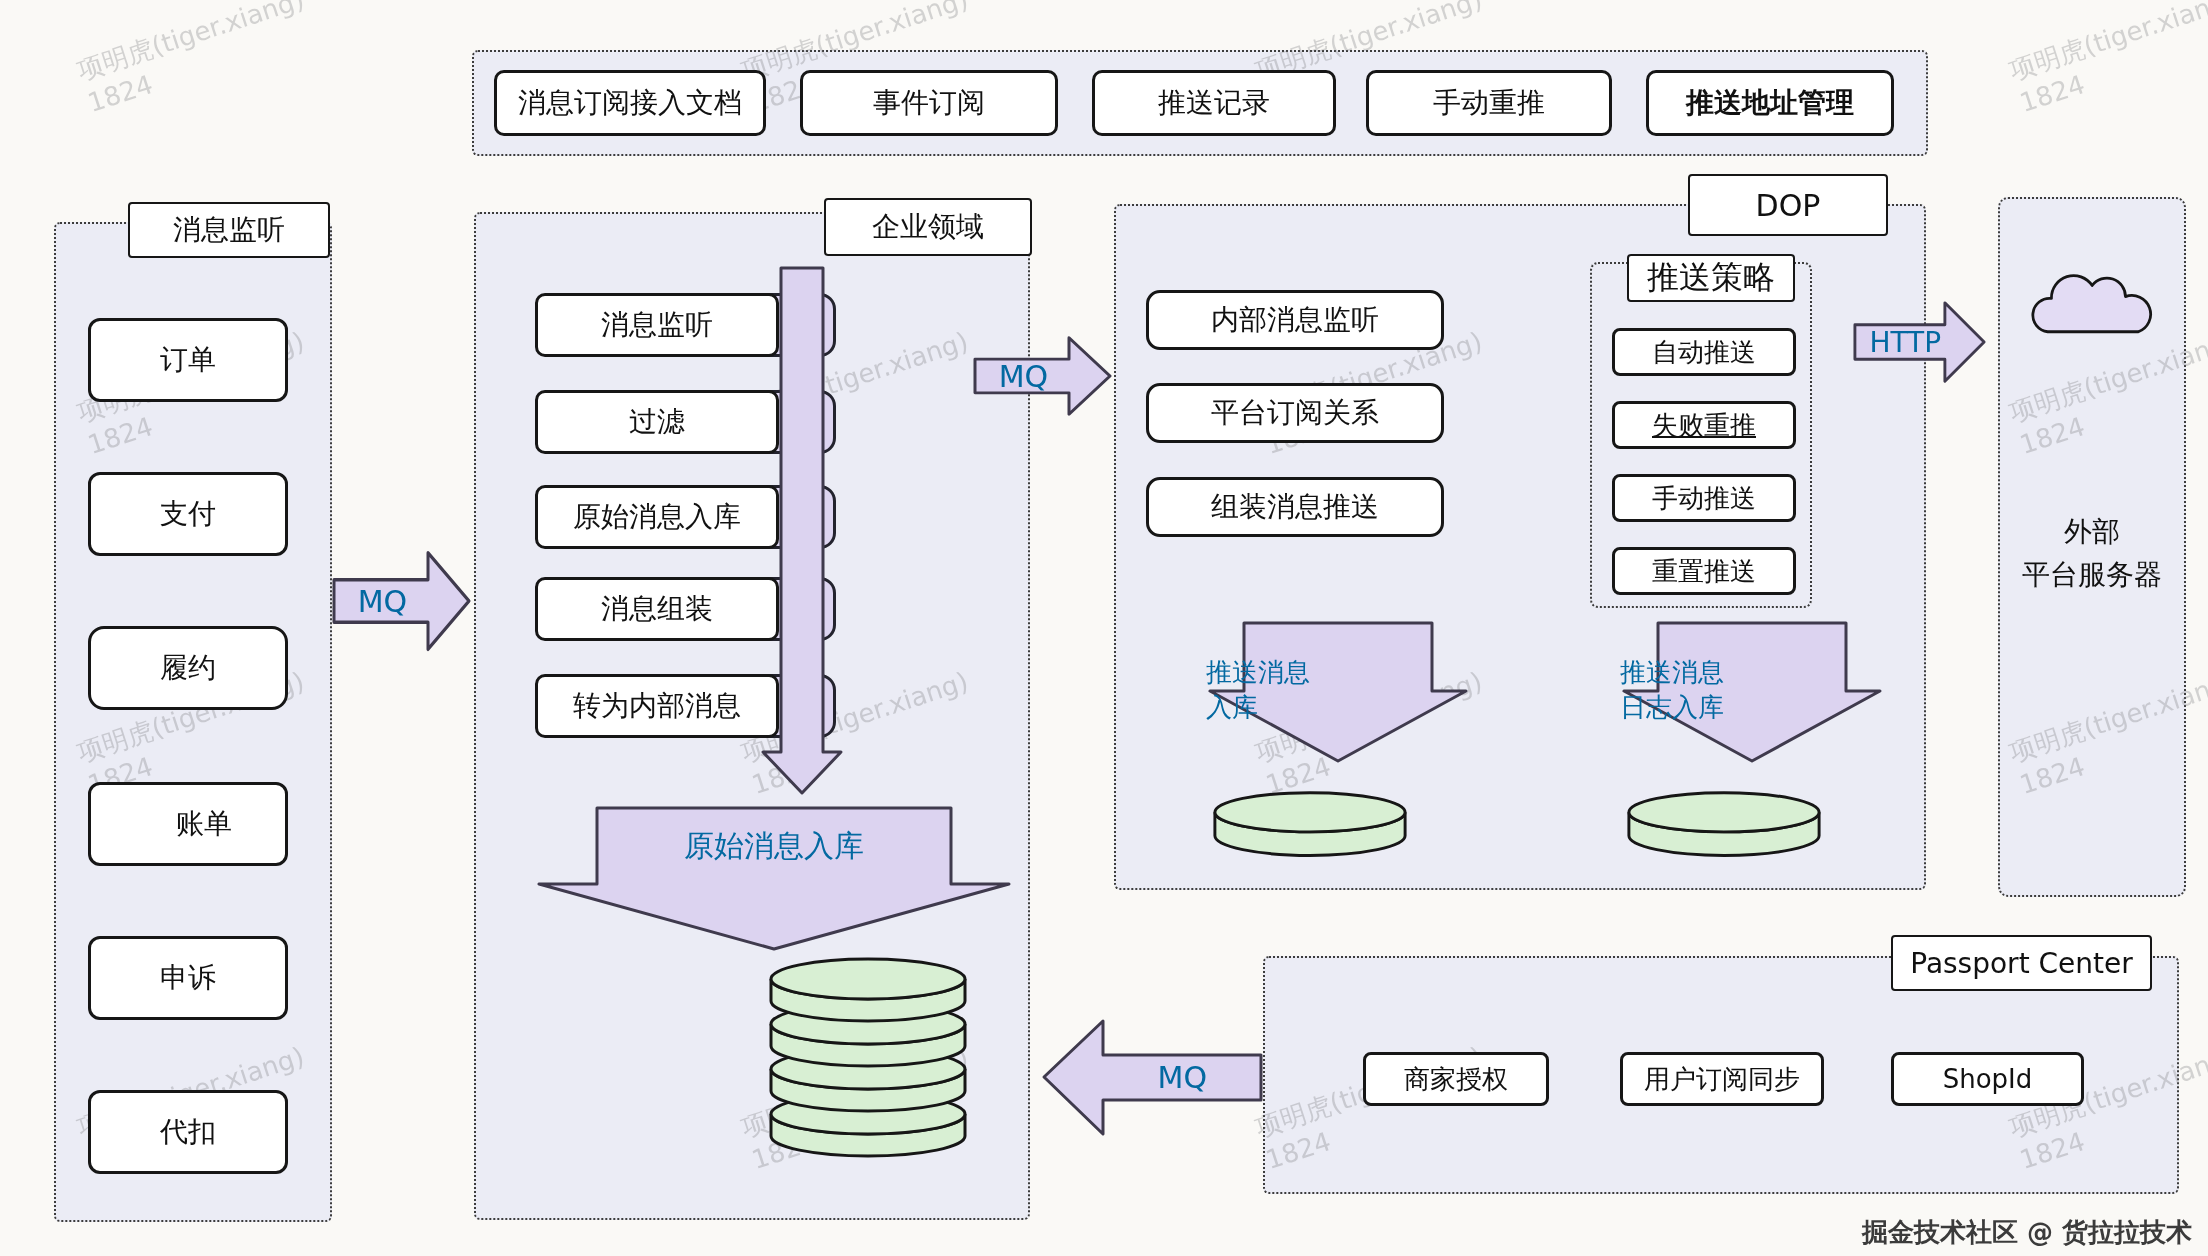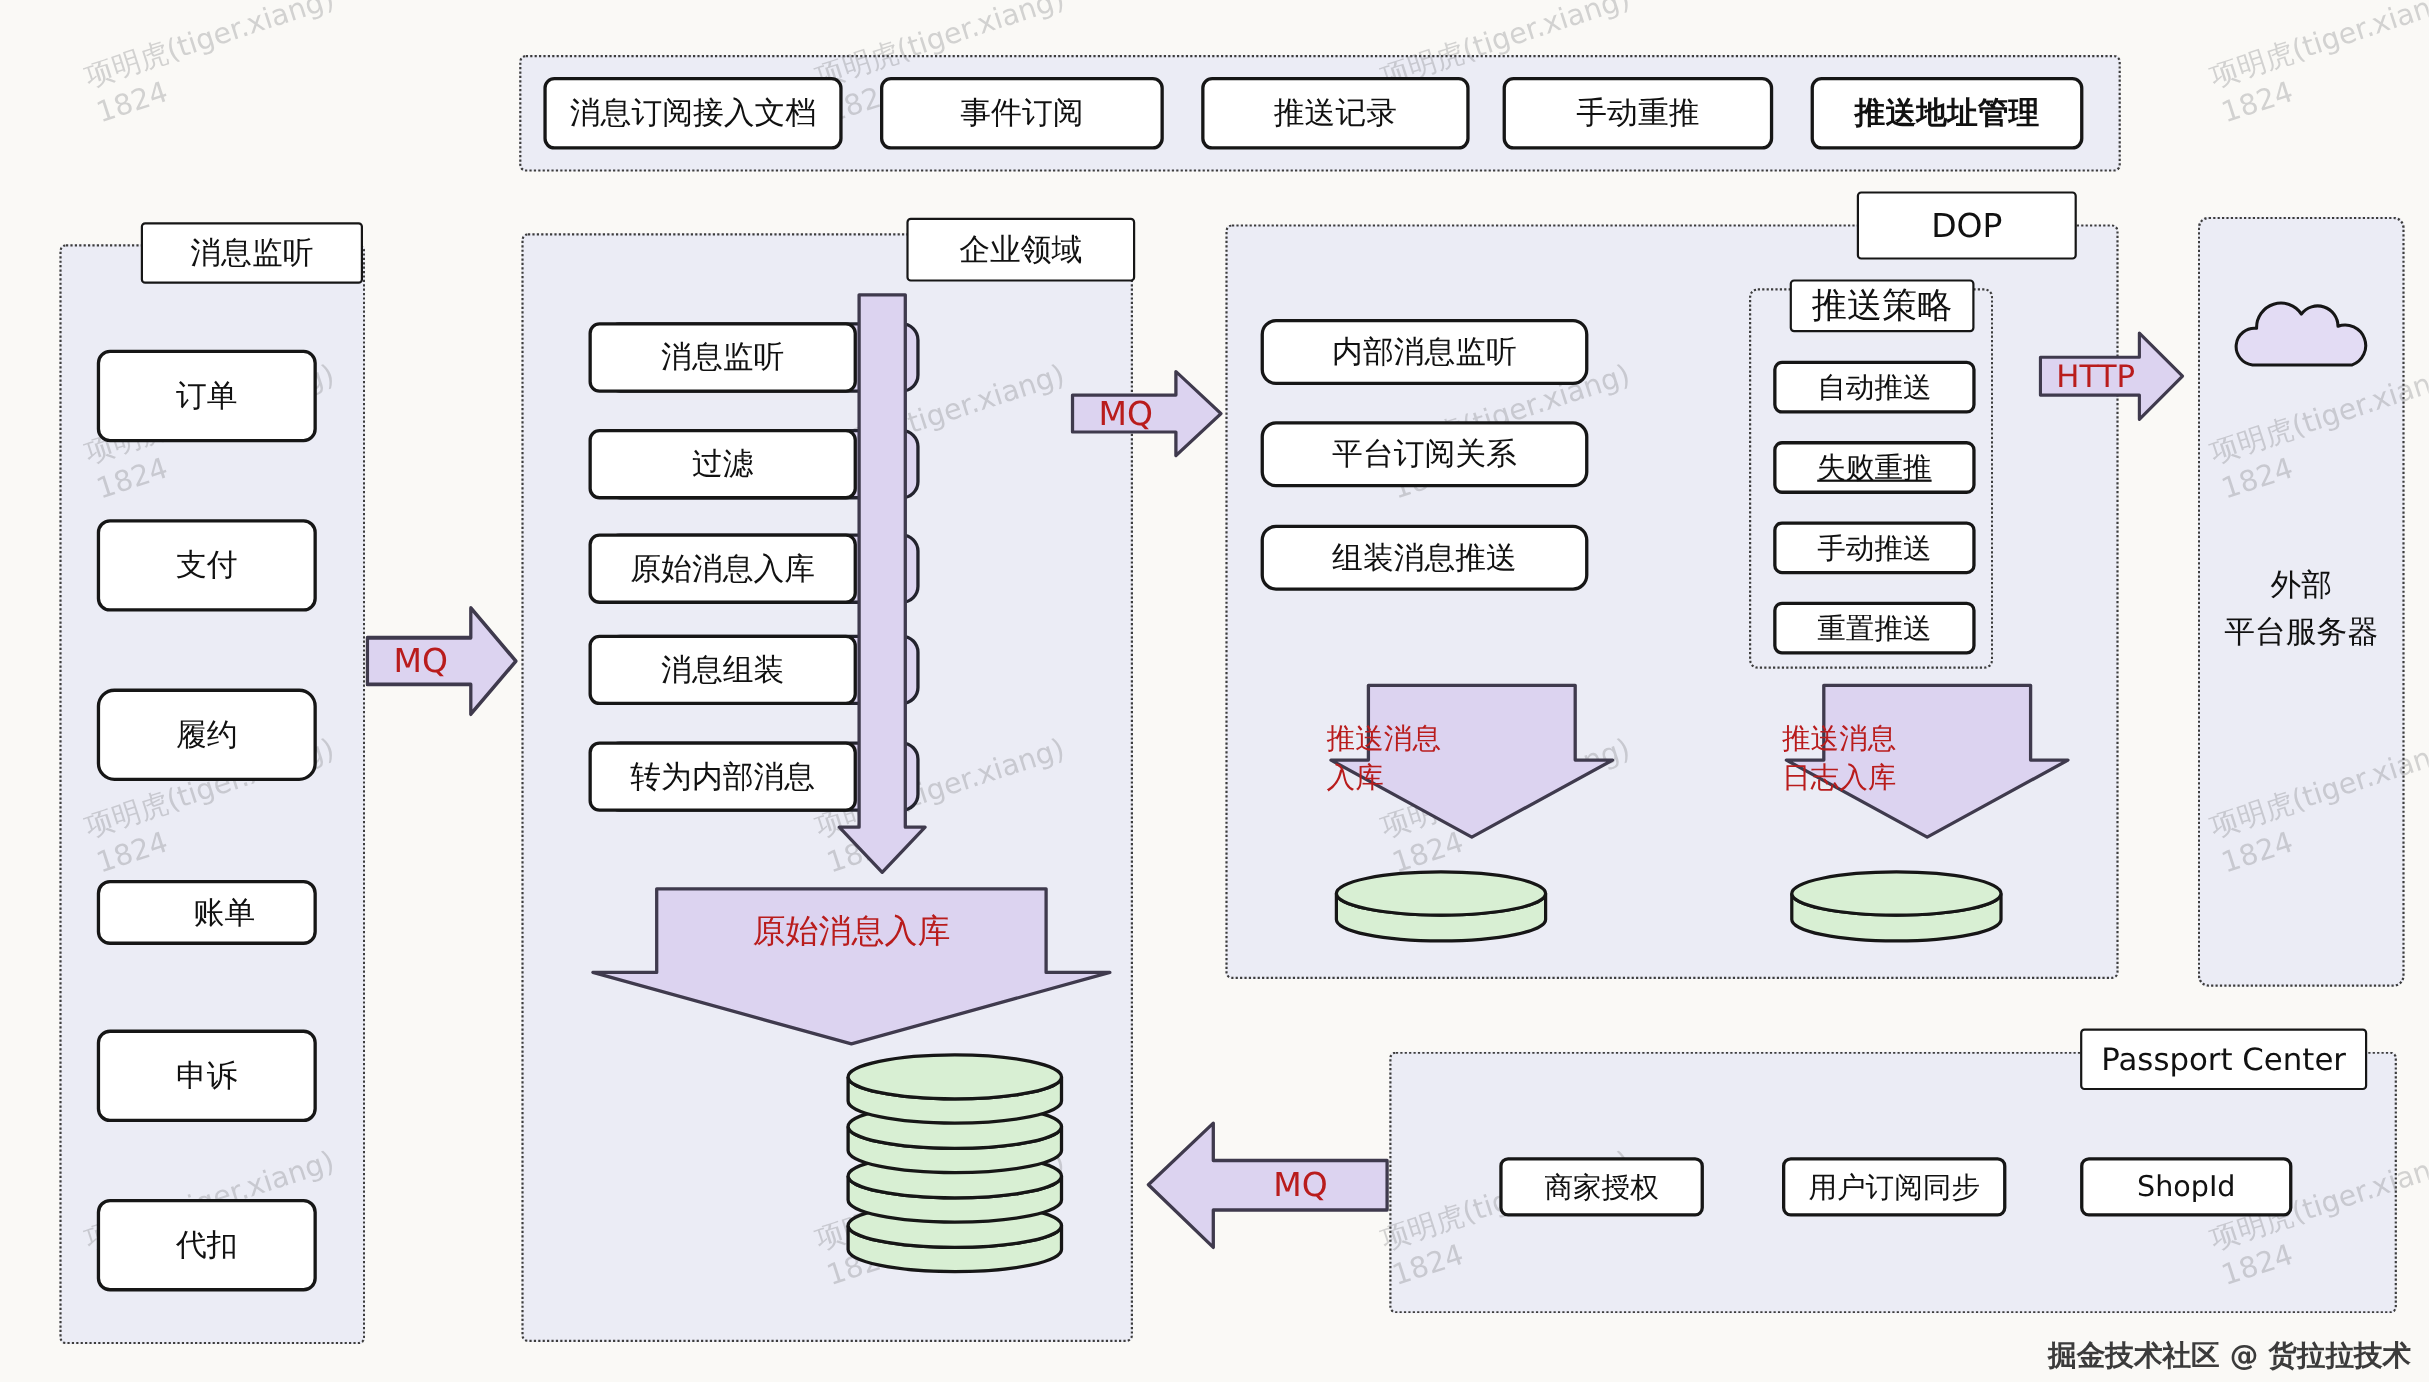--- a/index.html
+++ b/index.html
@@ -15,21 +15,21 @@
   .sm { font-size:26px; border-radius:8px; }
 
   .lbl { position:absolute; background:#fff; border:2px solid #161616; border-radius:4px;
          display:flex; align-items:center; justify-content:center; font-size:28px; z-index:5; }
 
   .pill { position:absolute; background:#ddd5f1; border:3px solid #23232e; border-radius:16px; z-index:2; }
 
   .arrow { position:absolute; z-index:3; }
   .arrow svg { display:block; width:100%; height:100%; }
   .ashape { fill:#dcd3f0; stroke:#3f3a4d; stroke-width:3; stroke-linejoin:round; }
-  .alabel { position:absolute; font-size:30px; color:#b91c1c; z-index:4; }
+  .alabel { position:absolute; font-size:30px; color:#0369a1; z-index:4; }
   .alines { line-height:1.35; text-align:left;margin-top:24px; }
 
   .dbsvg { position:absolute; z-index:3; }
   .dbsvg svg { display:block; width:100%; height:100%; }
 
   .ext-text { position:absolute; text-align:center; font-size:28px; line-height:1.55; z-index:3; }
 
   #wm-layer { position:absolute; left:0; top:0; width:100%; height:100%; z-index:2; pointer-events:none; }
   .wm { position:absolute; color:rgba(118,118,124,0.30); font-size:26px; transform:rotate(-18deg);
         line-height:1.3; white-space:nowrap; }
@@ -113,21 +113,21 @@
   <div class="wbox" style="left:800px;top:70px;width:258px;height:66px;">事件订阅</div>
   <div class="wbox" style="left:1092px;top:70px;width:244px;height:66px;">推送记录</div>
   <div class="wbox" style="left:1366px;top:70px;width:246px;height:66px;">手动重推</div>
   <div class="wbox" style="left:1646px;top:70px;width:248px;height:66px;font-weight:bold;">推送地址管理</div>
 
   <div class="container" style="left:54px;top:222px;width:278px;height:1000px;"></div>
   <div class="lbl" style="left:128px;top:202px;width:202px;height:56px;">消息监听</div>
   <div class="wbox" style="left:88px;top:318px;width:200px;height:84px;border-radius:12px;">订单</div>
   <div class="wbox" style="left:88px;top:472px;width:200px;height:84px;border-radius:12px;">支付</div>
   <div class="wbox" style="left:88px;top:626px;width:200px;height:84px;border-radius:16px;">履约</div>
-  <div class="wbox" style="left:88px;top:800px;width:200px;height:59px;border-radius:12px;padding-left:32px;">账单</div>
+  <div class="wbox" style="left:88px;top:782px;width:200px;height:84px;border-radius:12px;padding-left:32px;">账单</div>
   <div class="wbox" style="left:88px;top:936px;width:200px;height:84px;border-radius:12px;">申诉</div>
   <div class="wbox" style="left:88px;top:1090px;width:200px;height:84px;border-radius:12px;">代扣</div>
 
   <div class="arrow" style="left:332px;top:548px;width:140px;height:106px;">
     <svg viewBox="0 0 140 90" preserveAspectRatio="none">
       <polygon class="ashape" points="2,27 96,27 96,4 137,45 96,86 96,63 2,63"></polygon>
     </svg>
     <span class="alabel" style="left:0;top:0;width:72%;height:100%;display:flex;align-items:center;justify-content:center;">MQ</span>
   </div>
 

